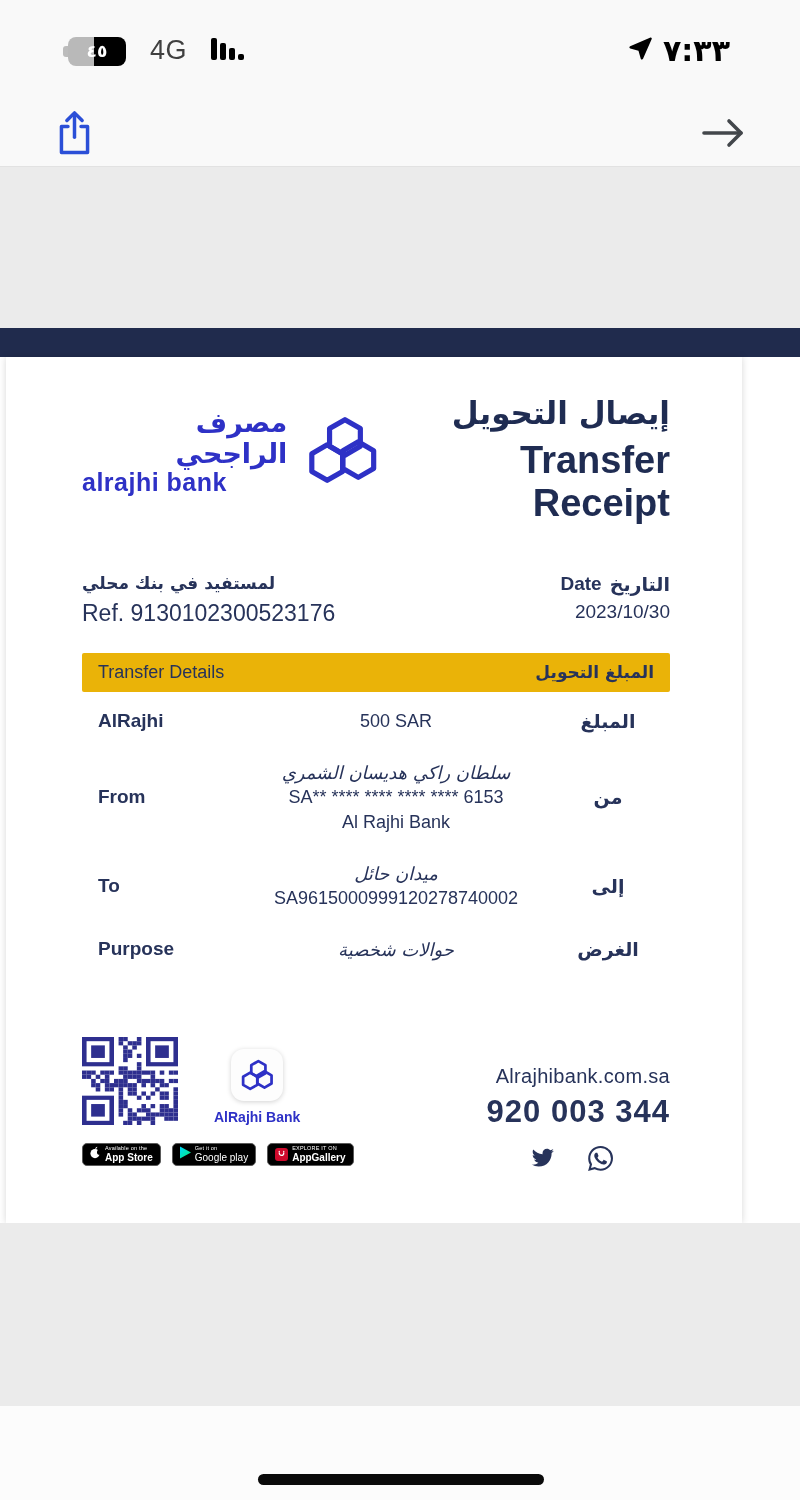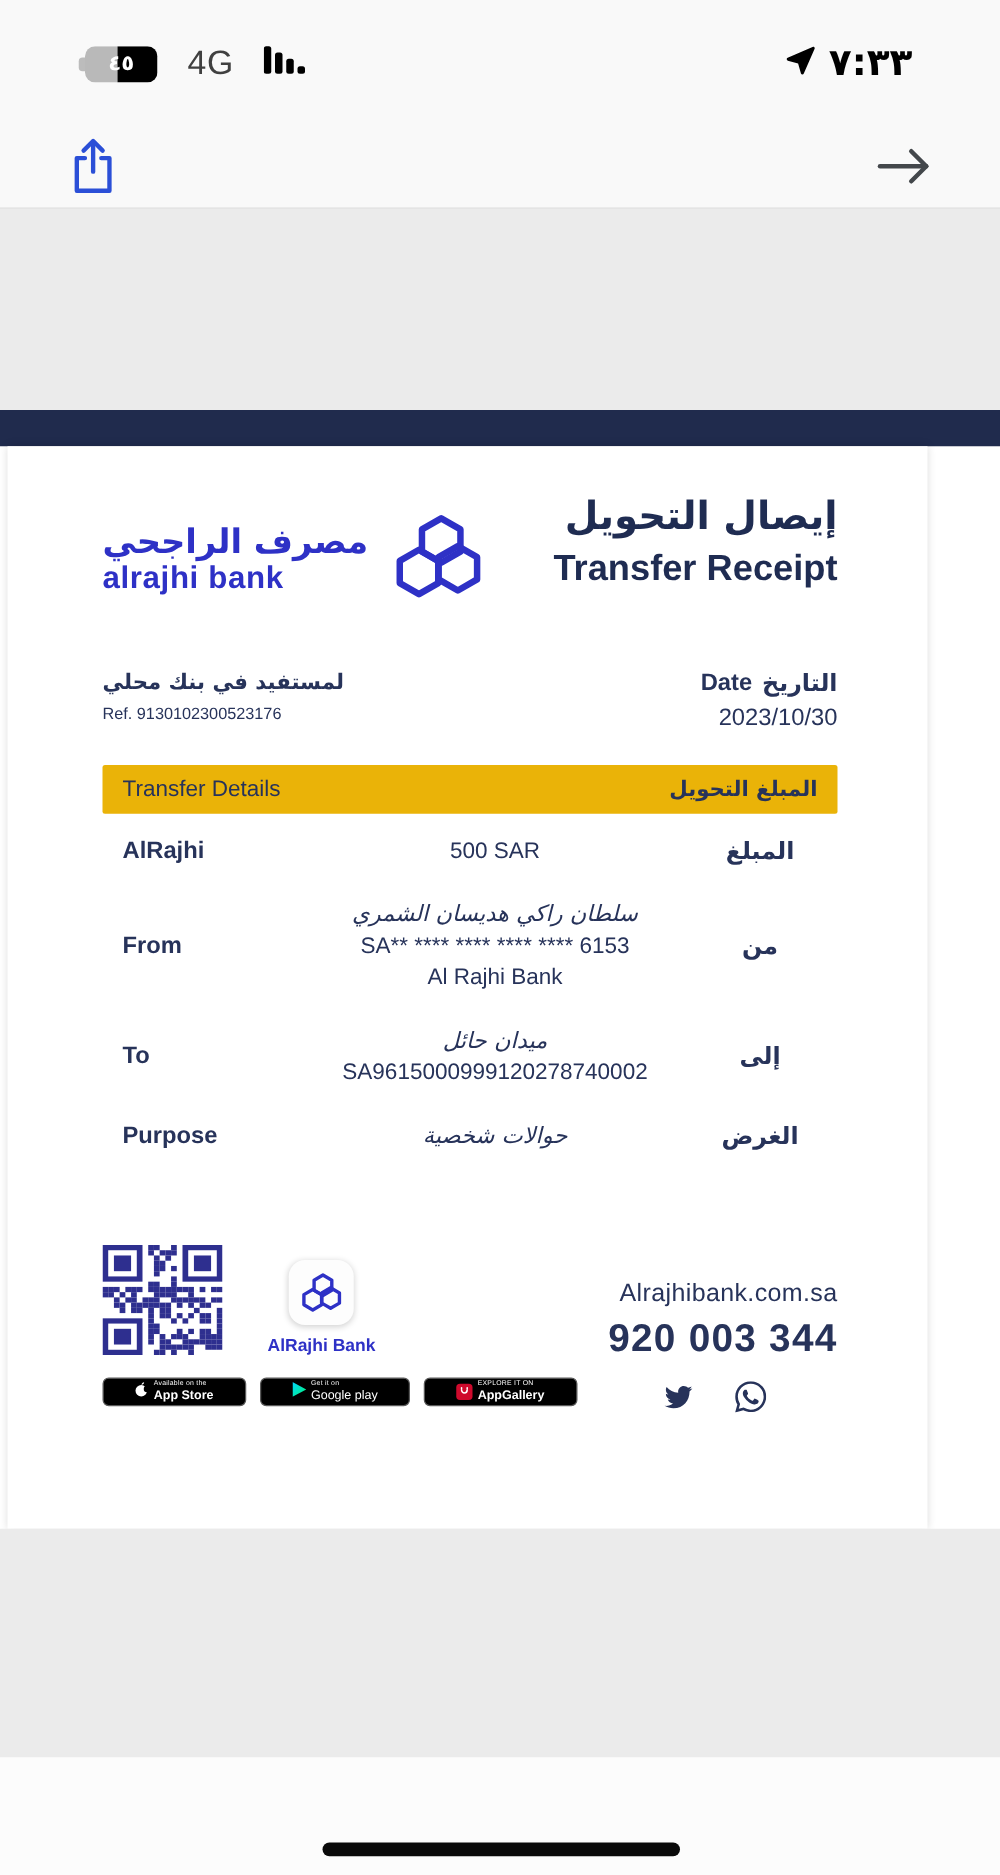--- a/index.html
+++ b/index.html
@@ -39,25 +39,25 @@
   .card { position:absolute; top:357px; left:6px; width:736px; height:866px; background:#fff;
     box-shadow:0 0 7px rgba(0,0,0,.16); padding:36px 72px 0 76px; }
 
   .card-header { display:flex; justify-content:space-between; align-items:flex-start; }
   .brand { display:flex; align-items:center; gap:18px; margin-top:14px; }
   .brand-names { display:flex; flex-direction:column; align-items:flex-start; }
   .brand-ar { font-size:27px; font-weight:700; line-height:1.15; font-family:"DejaVu Sans",sans-serif; }
   .brand-en { font-size:25px; font-weight:700; letter-spacing:.5px; line-height:1.1; }
   .titles { text-align:right; }
   .title-ar { font-size:31px; font-weight:700; line-height:1.35; font-family:"DejaVu Sans",sans-serif; }
-  .title-en { font-size:29px; font-weight:700; margin-top:4px; }
+  .title-en { font-size:38px; font-weight:700; margin-top:4px; }
 
   .info-row { display:flex; justify-content:space-between; margin-top:48px; }
   .info-left .note-ar { font-size:17px; font-weight:600; font-family:"DejaVu Sans",sans-serif; }
-  .info-left .ref { font-size:13px; margin-top:7px; }
+  .info-left .ref { font-size:23px; margin-top:7px; }
   .info-right { text-align:right; }
   .date-labels { display:flex; gap:8px; justify-content:flex-end; font-size:19px; font-weight:700; }
   .date-labels .ar { font-family:"DejaVu Sans",sans-serif; }
   .date-value { font-size:19px; margin-top:6px; }
 
   .details-bar { margin-top:26px; height:39px; background:#eab308; border-radius:2px;
     display:flex; align-items:center; justify-content:space-between; padding:0 16px; }
   .details-bar .en { font-size:18px; font-weight:500; }
   .details-bar .ar { font-size:17px; font-weight:600; font-family:"DejaVu Sans",sans-serif; }
 
@@ -72,21 +72,21 @@
   .card-footer { display:flex; justify-content:space-between; margin-top:62px; }
   .foot-left { }
   .qr-app { display:flex; align-items:flex-start; gap:36px; }
   .qr-box { width:96px; height:88px; }
   .app-block { display:flex; flex-direction:column; align-items:center; margin-top:12px; }
   .app-icon { width:52px; height:52px; background:#fdfdfd; border-radius:13px;
     box-shadow:0 1px 5px rgba(0,0,0,.18); display:flex; align-items:center; justify-content:center; }
   .app-name { font-size:14px; font-weight:700; margin-top:8px; }
   .badges { display:flex; gap:11px; margin-top:18px; }
   .badge { height:23px; min-width:66px; background:#000; border:1px solid #5a5a5a; border-radius:5px;
-    display:flex; align-items:center; gap:4px; padding:0 25px; cursor:pointer; }
+    display:flex; align-items:center; gap:4px; padding:0 7px; cursor:pointer; }
   .badge-txt { display:flex; flex-direction:column; line-height:1; }
   .badge-top { font-size:5.5px; color:#fff; letter-spacing:.2px; white-space:nowrap; }
   .badge-bot { font-size:10px; color:#fff; font-weight:700; white-space:nowrap; margin-top:1.5px; }
   .ag-icon { width:13px; height:13px; background:#cf0a2c; border-radius:3px; display:flex; align-items:center; justify-content:center; }
 
   .foot-right { text-align:right; padding-top:28px; }
   .website { font-size:20px; font-weight:500; letter-spacing:.3px; }
   .phone-number { font-size:31px; font-weight:600; letter-spacing:1px; margin-top:6px; }
   .socials { display:flex; justify-content:center; gap:32px; margin-top:16px; padding-right:14px; }
   .socials .icon-btn { padding:0; }

